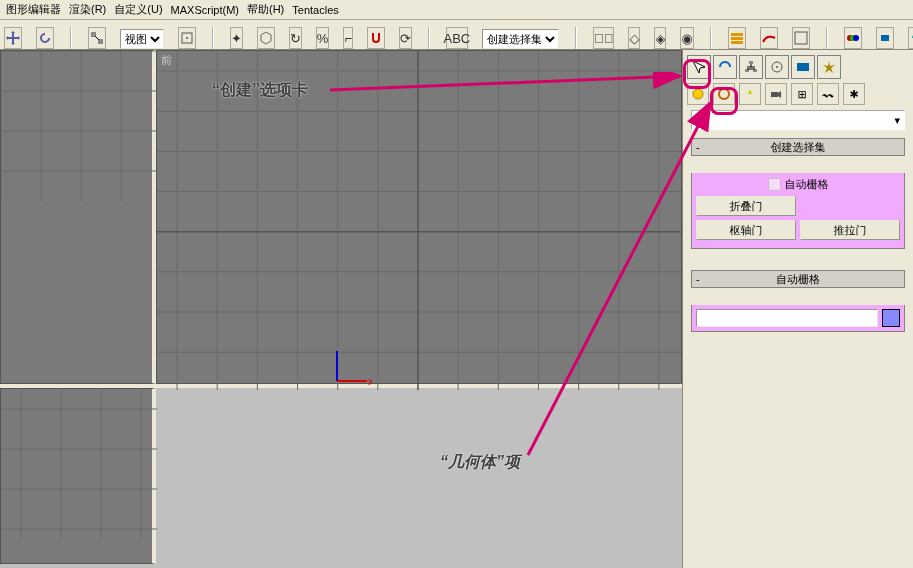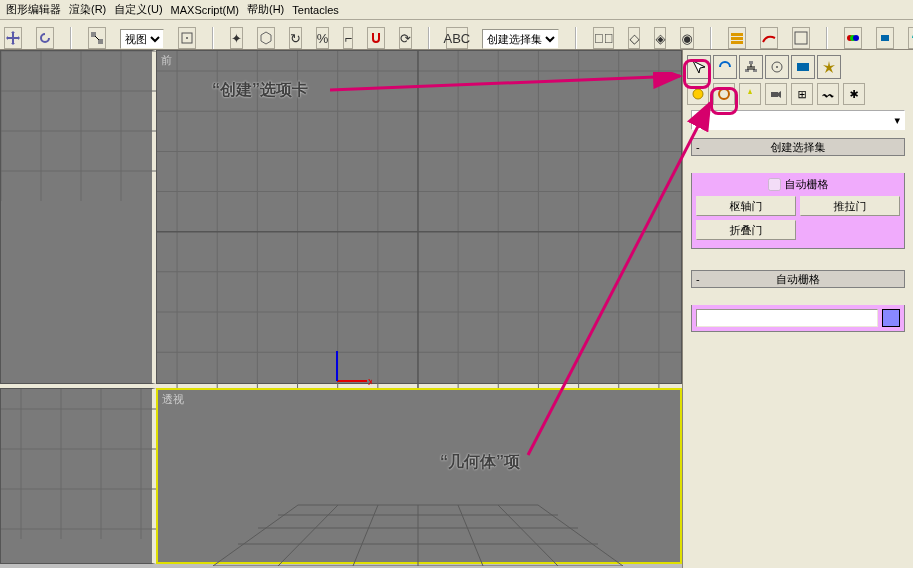--- a/index.html
+++ b/index.html
@@ -44,21 +44,21 @@
 .btn { flex: 1; height: 20px; border: 1px outset #ece9d8; background: #ece9d8; display: flex; align-items: center; justify-content: center; }
 .nm-row { display: flex; align-items: center; gap: 4px; }
 .nm-in { flex: 1; height: 18px; background: #fff; border: 1px inset #ece9d8; }
 .swatch { width: 18px; height: 18px; background: #8888ff; border: 1px solid #000; }
 
 .hl1 { position: absolute; border: 3px solid #d6006c; border-radius: 8px; pointer-events: none; }
 .hl-create { left: 683px; top: 59px; width: 28px; height: 30px; }
 .hl-geo { left: 710px; top: 87px; width: 28px; height: 28px; }
 .callout { position: absolute; color: #404040; font-weight: bold; font-size: 16px; font-family: "SimHei", sans-serif; text-shadow: 0 0 2px #fff; }
 .c1 { left: 212px; top: 80px; }
-.c2 { left: 440px; top: 452px; }
+.c2 { left: 440px; top: 452px; font-style: italic; }
 svg.arrow { position: absolute; pointer-events: none; }
 </style>
 </head>
 <body>
 
 <div class="menubar">
   <span>图形编辑器</span>
   <span>渲染(R)</span>
   <span>自定义(U)</span>
   <span>MAXScript(M)</span>
@@ -225,39 +225,20 @@
               <line x1="0" y1="60" x2="156" y2="60"></line>
               <line x1="0" y1="100" x2="156" y2="100"></line>
               <line x1="0" y1="140" x2="156" y2="140"></line>
           <line x1="20" y1="0" x2="20" y2="176"></line>
               <line x1="60" y1="0" x2="60" y2="176"></line>
               <line x1="100" y1="0" x2="100" y2="176"></line>
               <line x1="140" y1="0" x2="140" y2="176"></line>
         </g>
           </svg>
       </div>
-      <div class="vp vp-br">
-        <span class="label">透视</span>
-        <svg class="grid" viewBox="0 0 522 176" preserveAspectRatio="none">
-          <g stroke="#5a5a5a" stroke-width="1">
-            <line x1="140" y1="115" x2="380" y2="115"></line>
-              <line x1="120" y1="125" x2="400" y2="125"></line>
-              <line x1="100" y1="138" x2="420" y2="138"></line>
-              <line x1="80" y1="154" x2="440" y2="154"></line>
-              <line x1="55" y1="176" x2="465" y2="176"></line>
-            <line x1="140" y1="115" x2="55" y2="176"></line>
-              <line x1="180" y1="115" x2="120" y2="176"></line>
-              <line x1="220" y1="115" x2="195" y2="176"></line>
-              <line x1="260" y1="115" x2="260" y2="176"></line>
-              <line x1="300" y1="115" x2="325" y2="176"></line>
-              <line x1="340" y1="115" x2="400" y2="176"></line>
-              <line x1="380" y1="115" x2="465" y2="176"></line>
-          </g>
-        </svg>
-      </div>
     </div>
   </div>
 
   <div class="cmd-panel">
     <div class="cp-tabs">
       <div class="cp-tab">
           <svg width="16" height="16">
             <path d="M2 2l12 6-5 1-1 5z" fill="#fff" stroke="#000"></path>
           </svg>
         </div>
@@ -326,25 +307,25 @@
     <div class="cp-rollhdr">
         <span class="dash">-</span>
         <span>创建选择集</span>
       </div>
     <div class="cp-body">
       <div class="chk">
           <input type="checkbox" disabled="" style="">
           <span>自动栅格</span>
         </div>
       <div class="btnrow">
+        <div class="btn" style="flex:0 0 calc(50% - 2px)">折叠门</div>
+      </div>
+      <div class="btnrow">
         <div class="btn">枢轴门</div>
         <div class="btn">推拉门</div>
-      </div>
-      <div class="btnrow">
-        <div class="btn" style="flex:0 0 calc(50% - 2px)">折叠门</div>
       </div>
     </div>
     <div class="cp-rollhdr">
         <span class="dash">-</span>
         <span>自动栅格</span>
       </div>
     <div class="cp-body">
       <div class="nm-row">
         <div class="nm-in"></div>
         <div class="swatch"></div>

